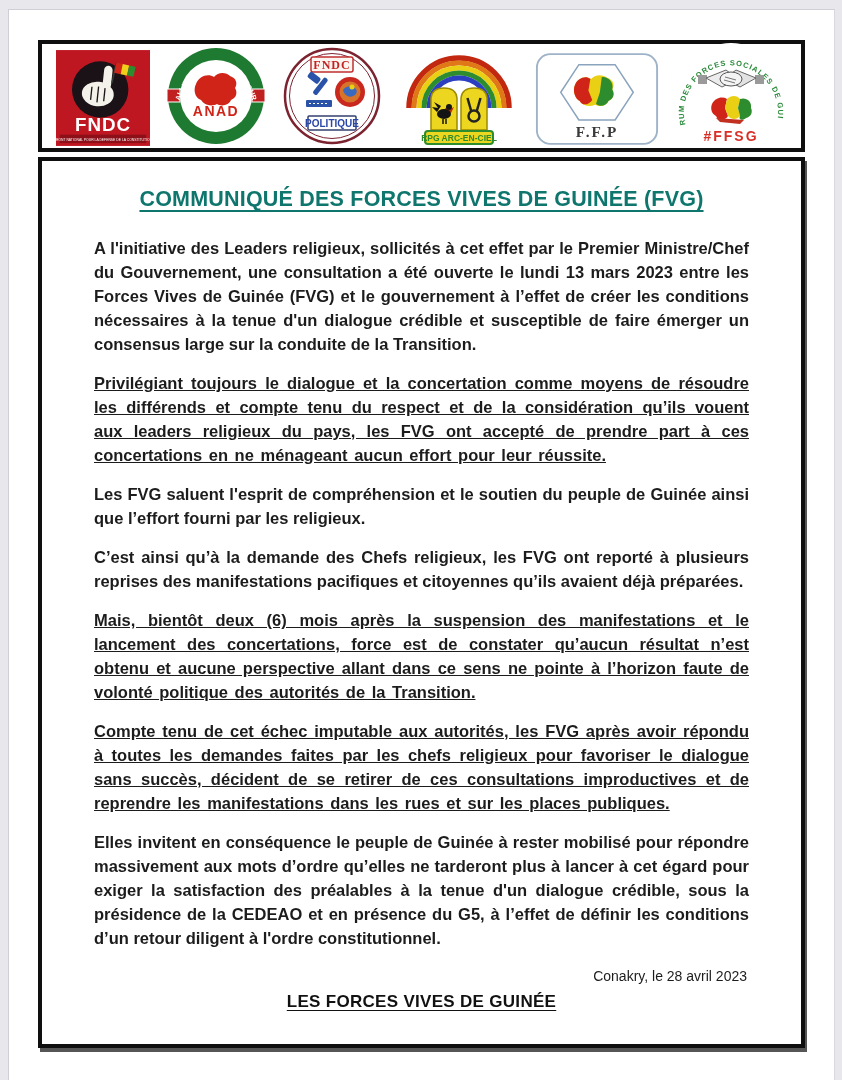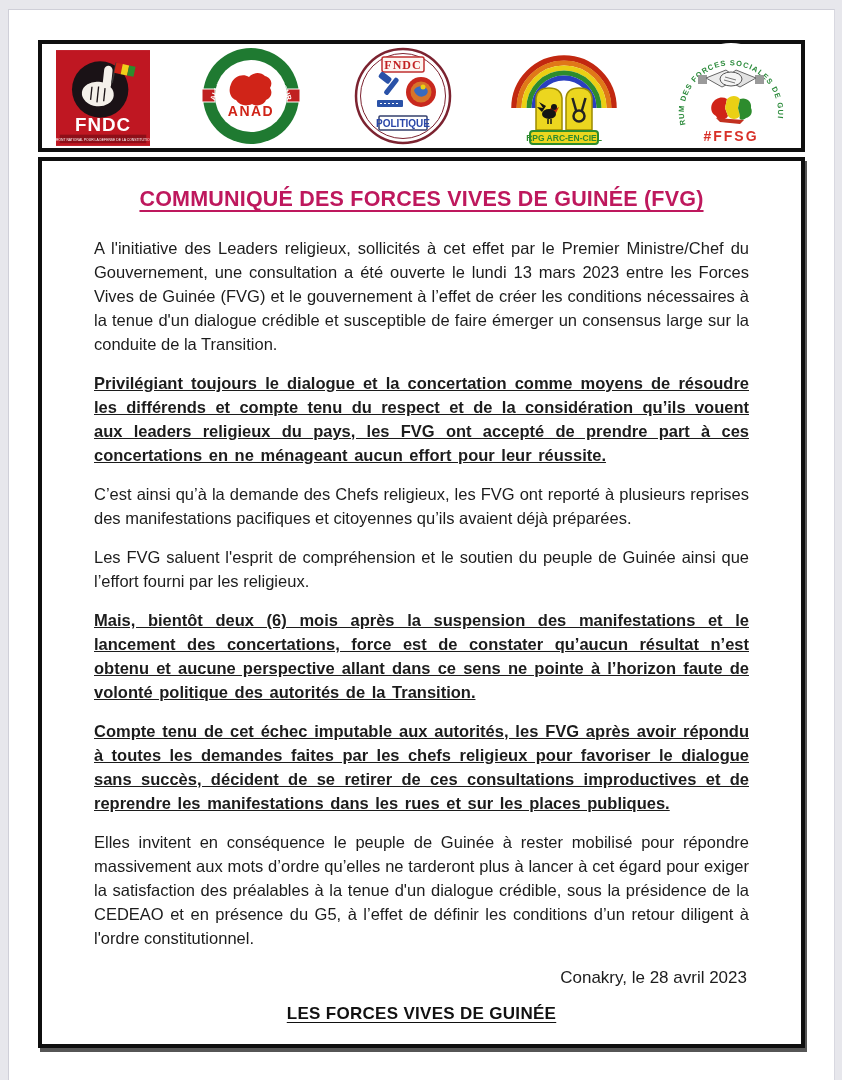--- a/index.html
+++ b/index.html
@@ -28,34 +28,34 @@
     border:4px solid #0f0f0f;
     box-shadow:2px 4px 0 rgba(30,30,30,0.75);
     height:891px;box-sizing:border-box;
     background:#ffffff;
     padding:20px 52px 20px 52px;
     overflow:hidden;
   }
   .title{
     text-align:center;font-weight:bold;font-size:21.5px;
     text-decoration:underline;text-underline-offset:4px;
-    margin:6px 0 24px 0;letter-spacing:0.2px;color:#be185d;
+    margin:6px 0 24px 0;letter-spacing:0.2px;color:#0f766e;
   }
   .para{
     font-size:16.5px;line-height:24px;text-align:justify;
-    margin:0 0 15px 0;color:#1c1c1c;
+    margin:0 0 15px 0;color:#1c1c1c;font-weight:bold;
   }
   .para.bold{font-weight:bold;word-spacing:2px;text-decoration:underline;}
   .dateline{
-    text-align:right;font-size:17px;margin:18px 2px 0 0;color:#1c1c1c;
+    text-align:right;font-size:14px;margin:18px 2px 0 0;color:#1c1c1c;
   }
   .signature{
     text-align:center;font-weight:bold;font-size:17px;
     text-decoration:underline;text-underline-offset:3px;
-    margin-top:16px;letter-spacing:0.3px;color:#111;
+    margin-top:8px;letter-spacing:0.3px;color:#111;
   }
   svg text{font-family:"Liberation Sans","DejaVu Sans",sans-serif;}
   .serif-text{font-family:"Liberation Serif","DejaVu Serif",serif;}
 </style>
 </head>
 <body>
 
 <div class="paper">
 
   <div class="logo-box">
@@ -143,20 +143,30 @@
         <g stroke="#232323" stroke-width="2.5" fill="none">
           <circle cx="75" cy="70" r="5.5" fill="#ecd61f"></circle>
           <line x1="72.5" y1="66" x2="68.5" y2="52"></line>
           <line x1="77.5" y1="66" x2="81.5" y2="52"></line>
         </g>
         <rect x="26" y="85" width="68" height="13" rx="3" fill="#ecd61f" stroke="#2d8c2d" stroke-width="2"></rect>
         <text x="60" y="95" text-anchor="middle" font-size="8.5" font-weight="bold" fill="#2d8c2d">RPG ARC-EN-CIEL</text>
       </svg>
     </div>
 
+    <div class="logo">
+      <svg width="124" height="94" viewBox="0 0 130 98">
+        <rect x="2" y="2" width="126" height="94" rx="14" fill="#ffffff" stroke="#9fb3c8" stroke-width="2"></rect>
+        <path d="M46,13 L84,13 L103,42 L84,71 L46,71 L27,42 Z" fill="none" stroke="#8aa4bd" stroke-width="1.6"></path>
+        <path d="M42,34 C45,27 53,24 59,28 C63,23 71,23 76,27 C82,29 84,34 81,39 C84,44 82,49 77,51 C75,56 68,58 63,55 C57,58 50,56 47,51 C42,49 39,40 42,34 Z" fill="#ead014"></path>
+        <path d="M42,34 C45,27 53,24 58,28 L56,40 L60,50 C56,56 49,56 47,51 C42,49 39,40 42,34 Z" fill="#d02418"></path>
+        <path d="M70,26 C76,25 83,31 81,39 C84,44 82,49 77,51 C75,56 68,58 64,54 L68,42 Z" fill="#2d8c2d"></path>
+        <text x="65" y="89" text-anchor="middle" font-size="16" font-weight="bold" fill="#3a3a3a" class="serif-text" letter-spacing="2">F.F.P</text>
+      </svg>
+    </div>
 
     <div class="logo">
       <svg width="112" height="104" viewBox="0 0 110 104">
         <defs>
           <path id="ffsgArc" d="M 9,80 A 47,47 0 1 1 101,80"></path>
         </defs>
         <circle cx="55" cy="52" r="51" fill="#ffffff"></circle>
         <text font-size="7.5" font-weight="bold" fill="#2a8a3a" letter-spacing="1"><textPath href="#ffsgArc" startOffset="50%" text-anchor="middle">FORUM DES FORCES SOCIALES DE GUINEE</textPath></text>
         <g>
           <rect x="22" y="33" width="9" height="9" fill="#9a9a9a"></rect>
@@ -177,22 +187,22 @@
       </svg>
     </div>
 
   </div>
 
   <div class="body-box">
     <div class="title">COMMUNIQUÉ DES FORCES VIVES DE GUINÉE (FVG)</div>
 
     <p class="para">A l'initiative des Leaders religieux, sollicités à cet effet par le Premier Ministre/Chef du Gouvernement, une consultation a été ouverte le lundi 13 mars 2023 entre les Forces Vives de Guinée (FVG) et le gouvernement à l’effet de créer les conditions nécessaires à la tenue d'un dialogue crédible et susceptible de faire émerger un consensus large sur la conduite de la Transition.</p>
     <p class="para bold">Privilégiant toujours le dialogue et la concertation comme moyens de résoudre les différends et compte tenu du respect et de la considération qu’ils vouent aux leaders religieux du pays, les FVG ont accepté de prendre part à ces concertations en ne ménageant aucun effort pour leur réussite.</p>
+    <p class="para">Les FVG saluent l'esprit de compréhension et le soutien du peuple de Guinée ainsi que l’effort fourni par les religieux.</p>
     <p class="para">C’est ainsi qu’à la demande des Chefs religieux, les FVG ont reporté à plusieurs reprises des manifestations pacifiques et citoyennes qu’ils avaient déjà préparées.</p>
-    <p class="para">Les FVG saluent l'esprit de compréhension et le soutien du peuple de Guinée ainsi que l’effort fourni par les religieux.</p>
     <p class="para bold">Mais, bientôt deux (6) mois après la suspension des manifestations et le lancement des concertations, force est de constater qu’aucun résultat n’est obtenu et aucune perspective allant dans ce sens ne pointe à l’horizon faute de volonté politique des autorités de la Transition.</p>
     <p class="para bold">Compte tenu de cet échec imputable aux autorités, les FVG après avoir répondu à toutes les demandes faites par les chefs religieux pour favoriser le dialogue sans succès, décident de se retirer de ces consultations improductives et de reprendre les manifestations dans les rues et sur les places publiques.</p>
     <p class="para">Elles invitent en conséquence le peuple de Guinée à rester mobilisé pour répondre massivement aux mots d’ordre qu’elles ne tarderont plus à lancer à cet égard pour exiger la satisfaction des préalables à la tenue d'un dialogue crédible, sous la présidence de la CEDEAO et en présence du G5, à l’effet de définir les conditions d’un retour diligent à l'ordre constitutionnel.</p>
 
     <div class="dateline">Conakry, le 28 avril 2023</div>
     <div class="signature">LES FORCES VIVES DE GUINÉE</div>
   </div>
 
 </div>
 

